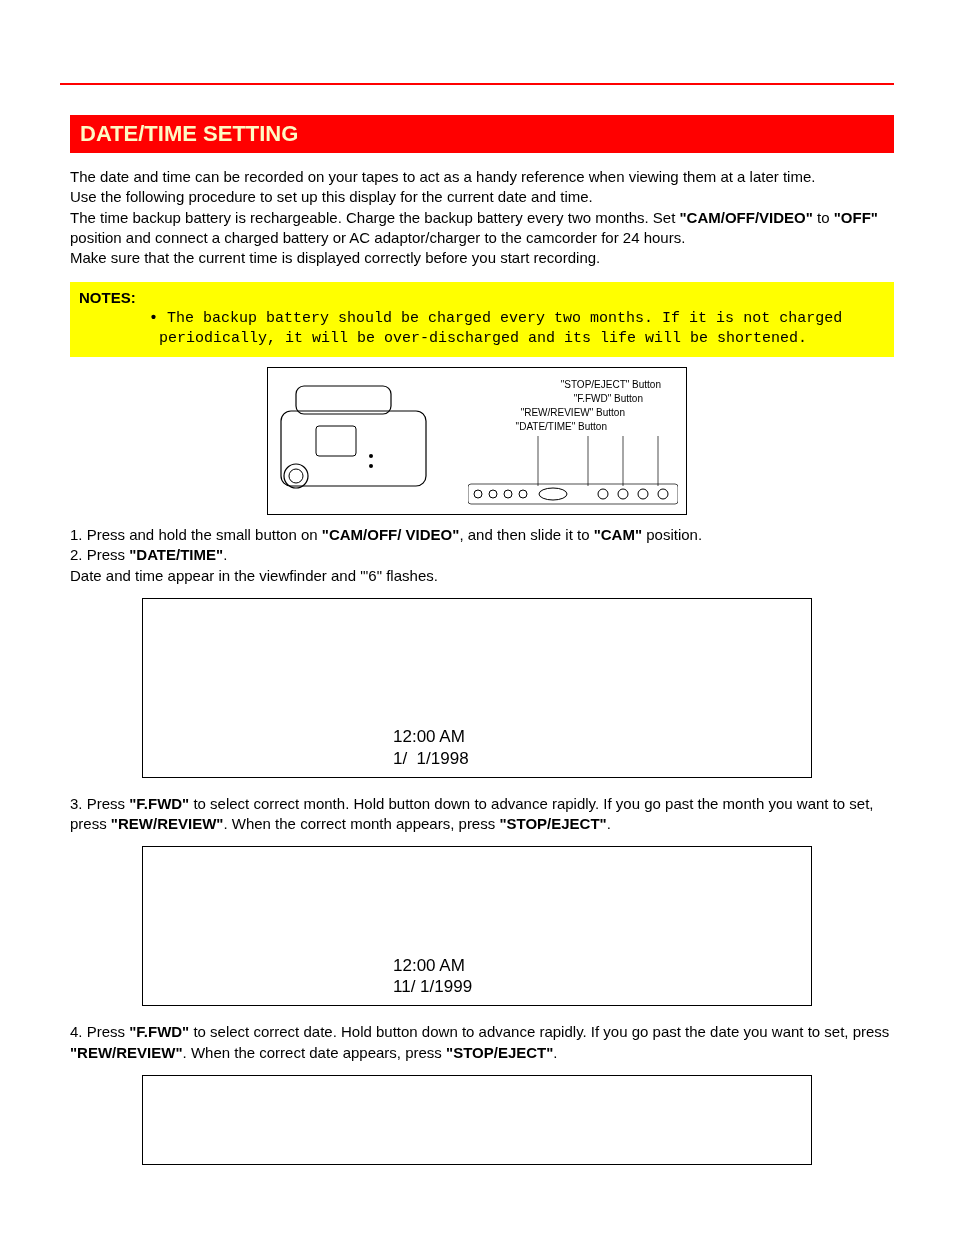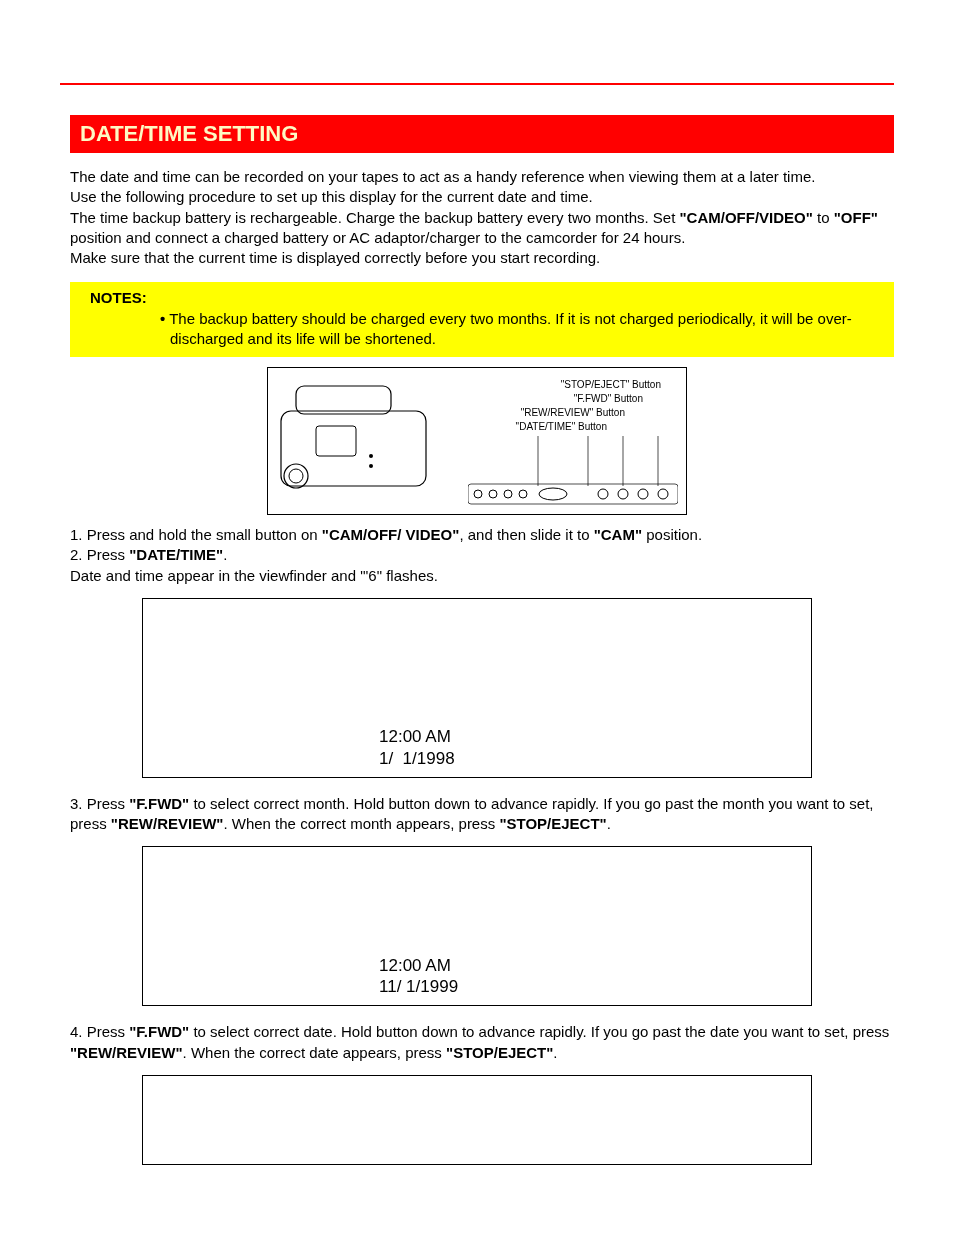--- a/index.html
+++ b/index.html
@@ -34,31 +34,32 @@
       line-height: 1.35;
       font-size: 15px;
       margin-bottom: 14px;
     }
     .body-text p {
       margin: 0;
     }
     .notes-box {
       background-color: #FFFF00;
       margin-left: 10px;
-      padding: 6px 10px 8px 20px;
+      padding: 6px 10px 8px 9px;
       font-size: 15px;
       line-height: 1.35;
       margin-bottom: 10px;
     }
     .notes-title {
       font-weight: bold;
     }
     .notes-box ul {
       list-style: none;
       padding-left: 70px;
+      font-family: Liberation Mono, monospace;
     }
     .notes-box li {
       text-indent: -10px;
       padding-left: 10px;
     }
     .diagram {
       display: block;
       margin: 0 auto 10px auto;
       width: 420px;
       height: 148px;
@@ -98,21 +99,21 @@
       position: relative;
     }
     .viewfinder.tall {
       height: 160px;
     }
     .viewfinder.short {
       height: 90px;
     }
     .viewfinder-text {
       position: absolute;
-      left: 236px;
+      left: 250px;
       bottom: 8px;
       font-size: 17px;
       line-height: 1.25;
       white-space: pre;
     }
   </style>
 </head>
 <body>
 
 <div class="red-rule"></div>

